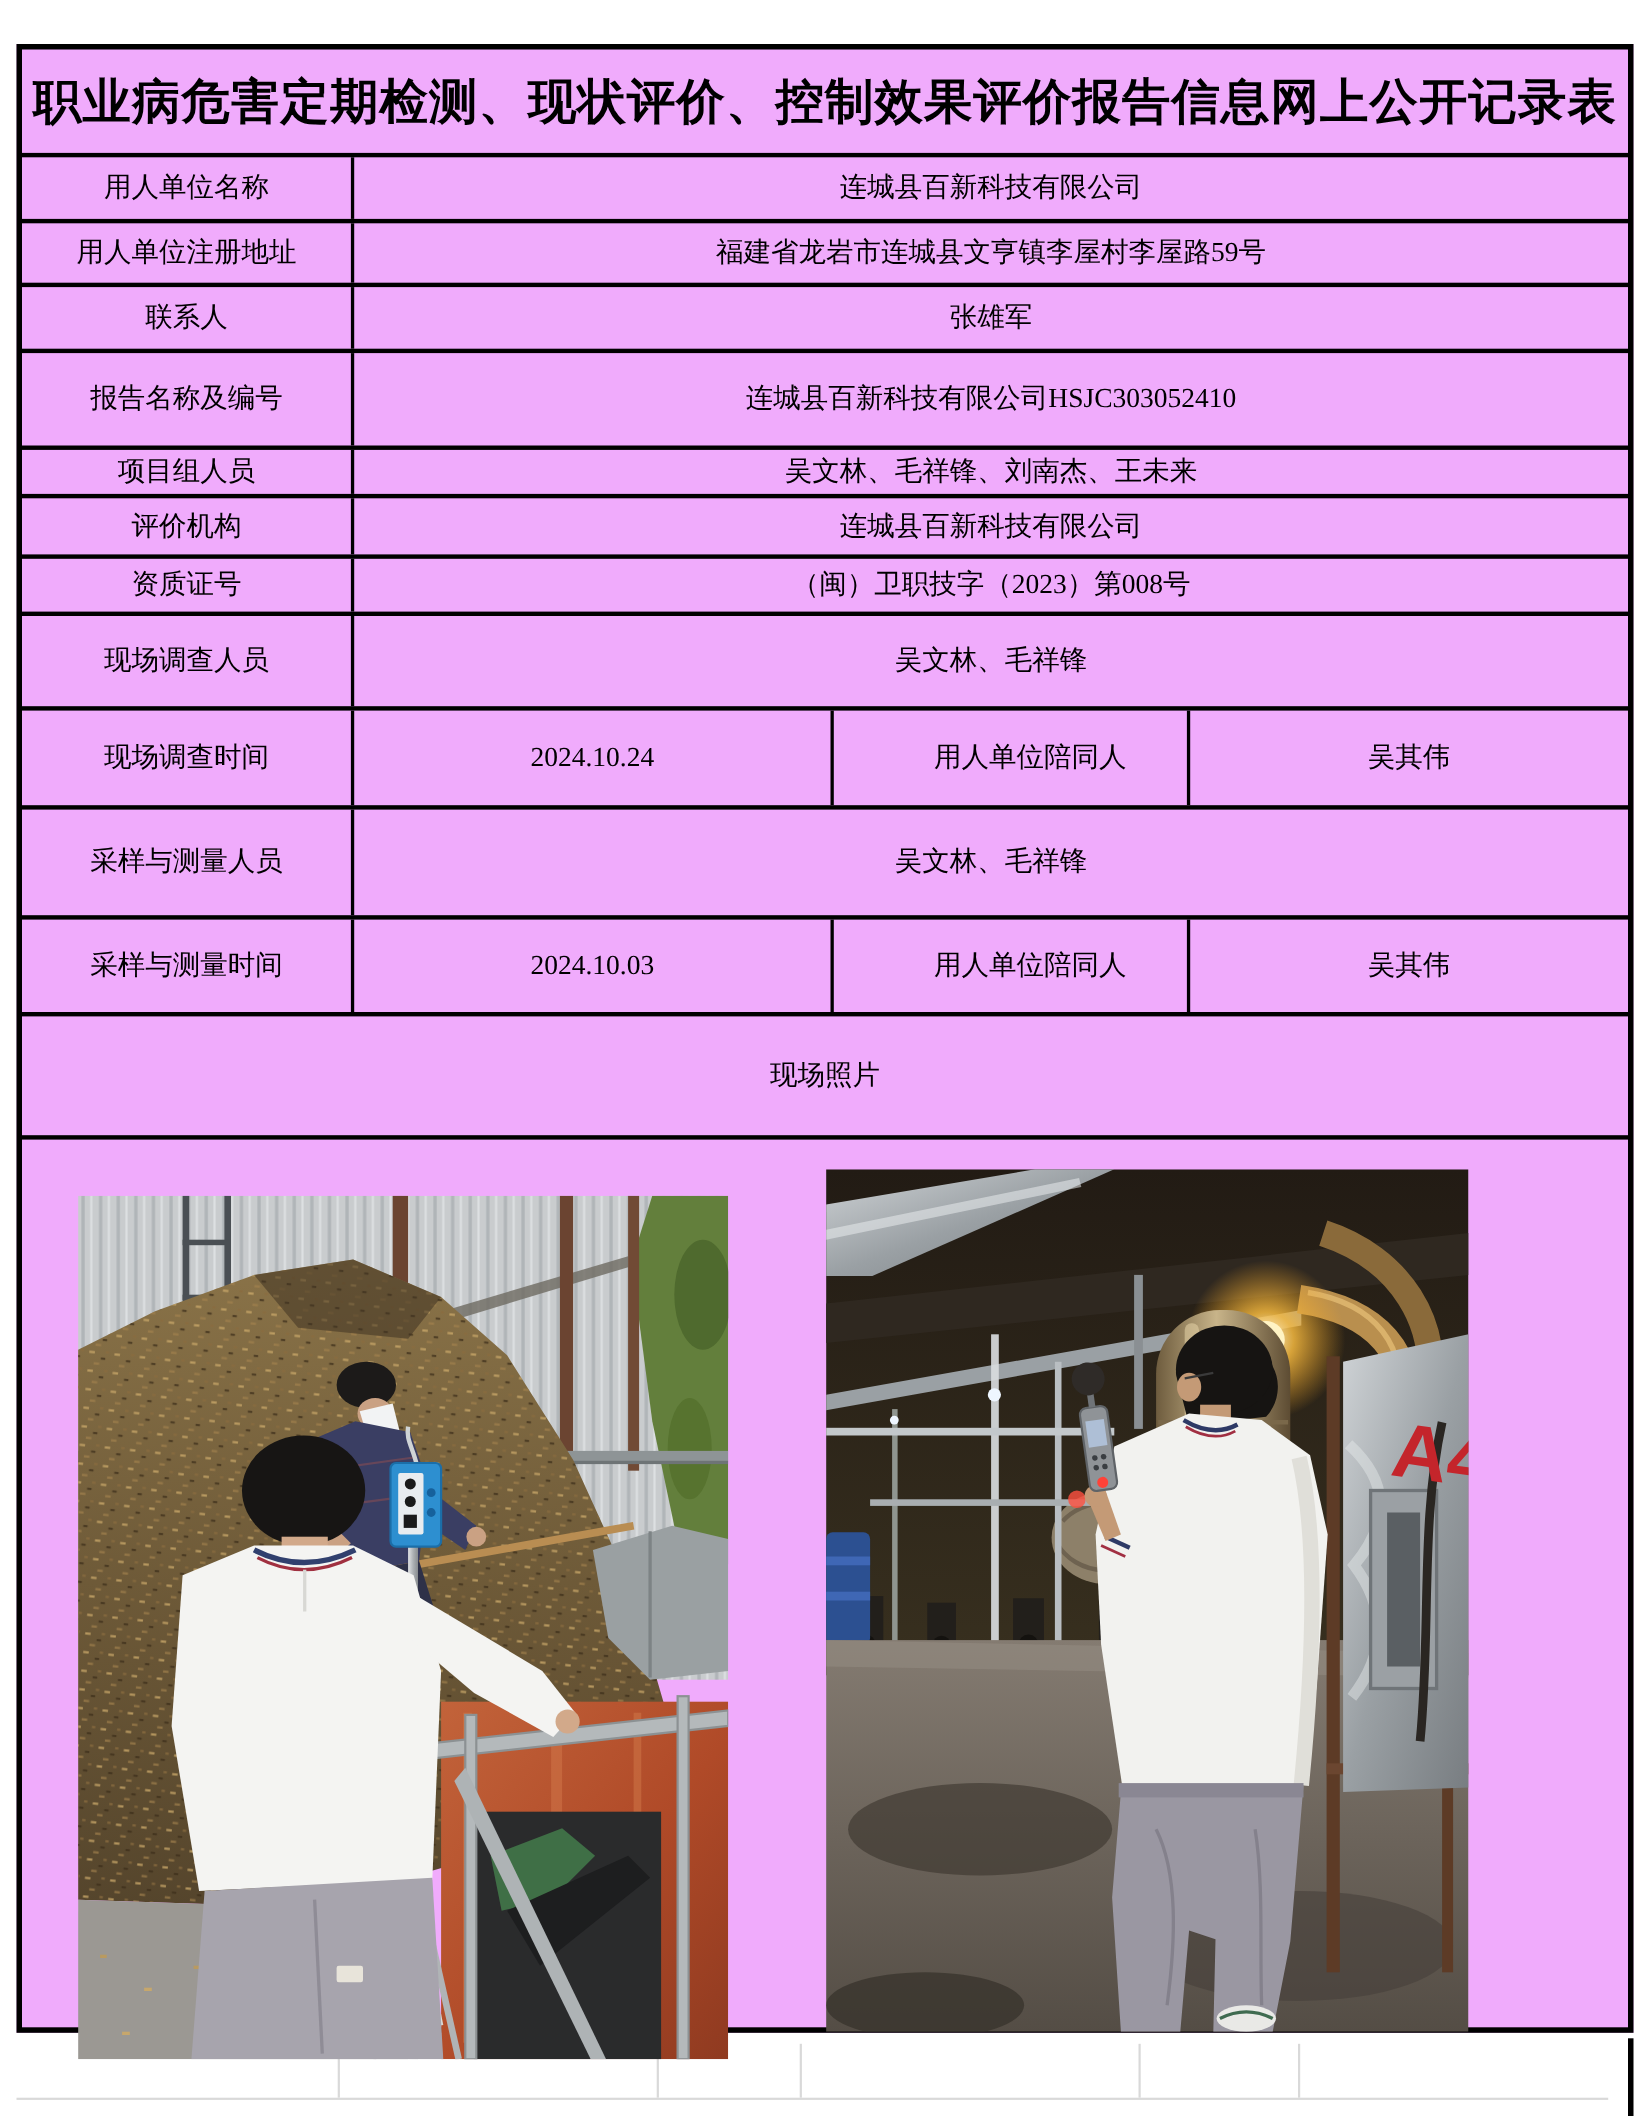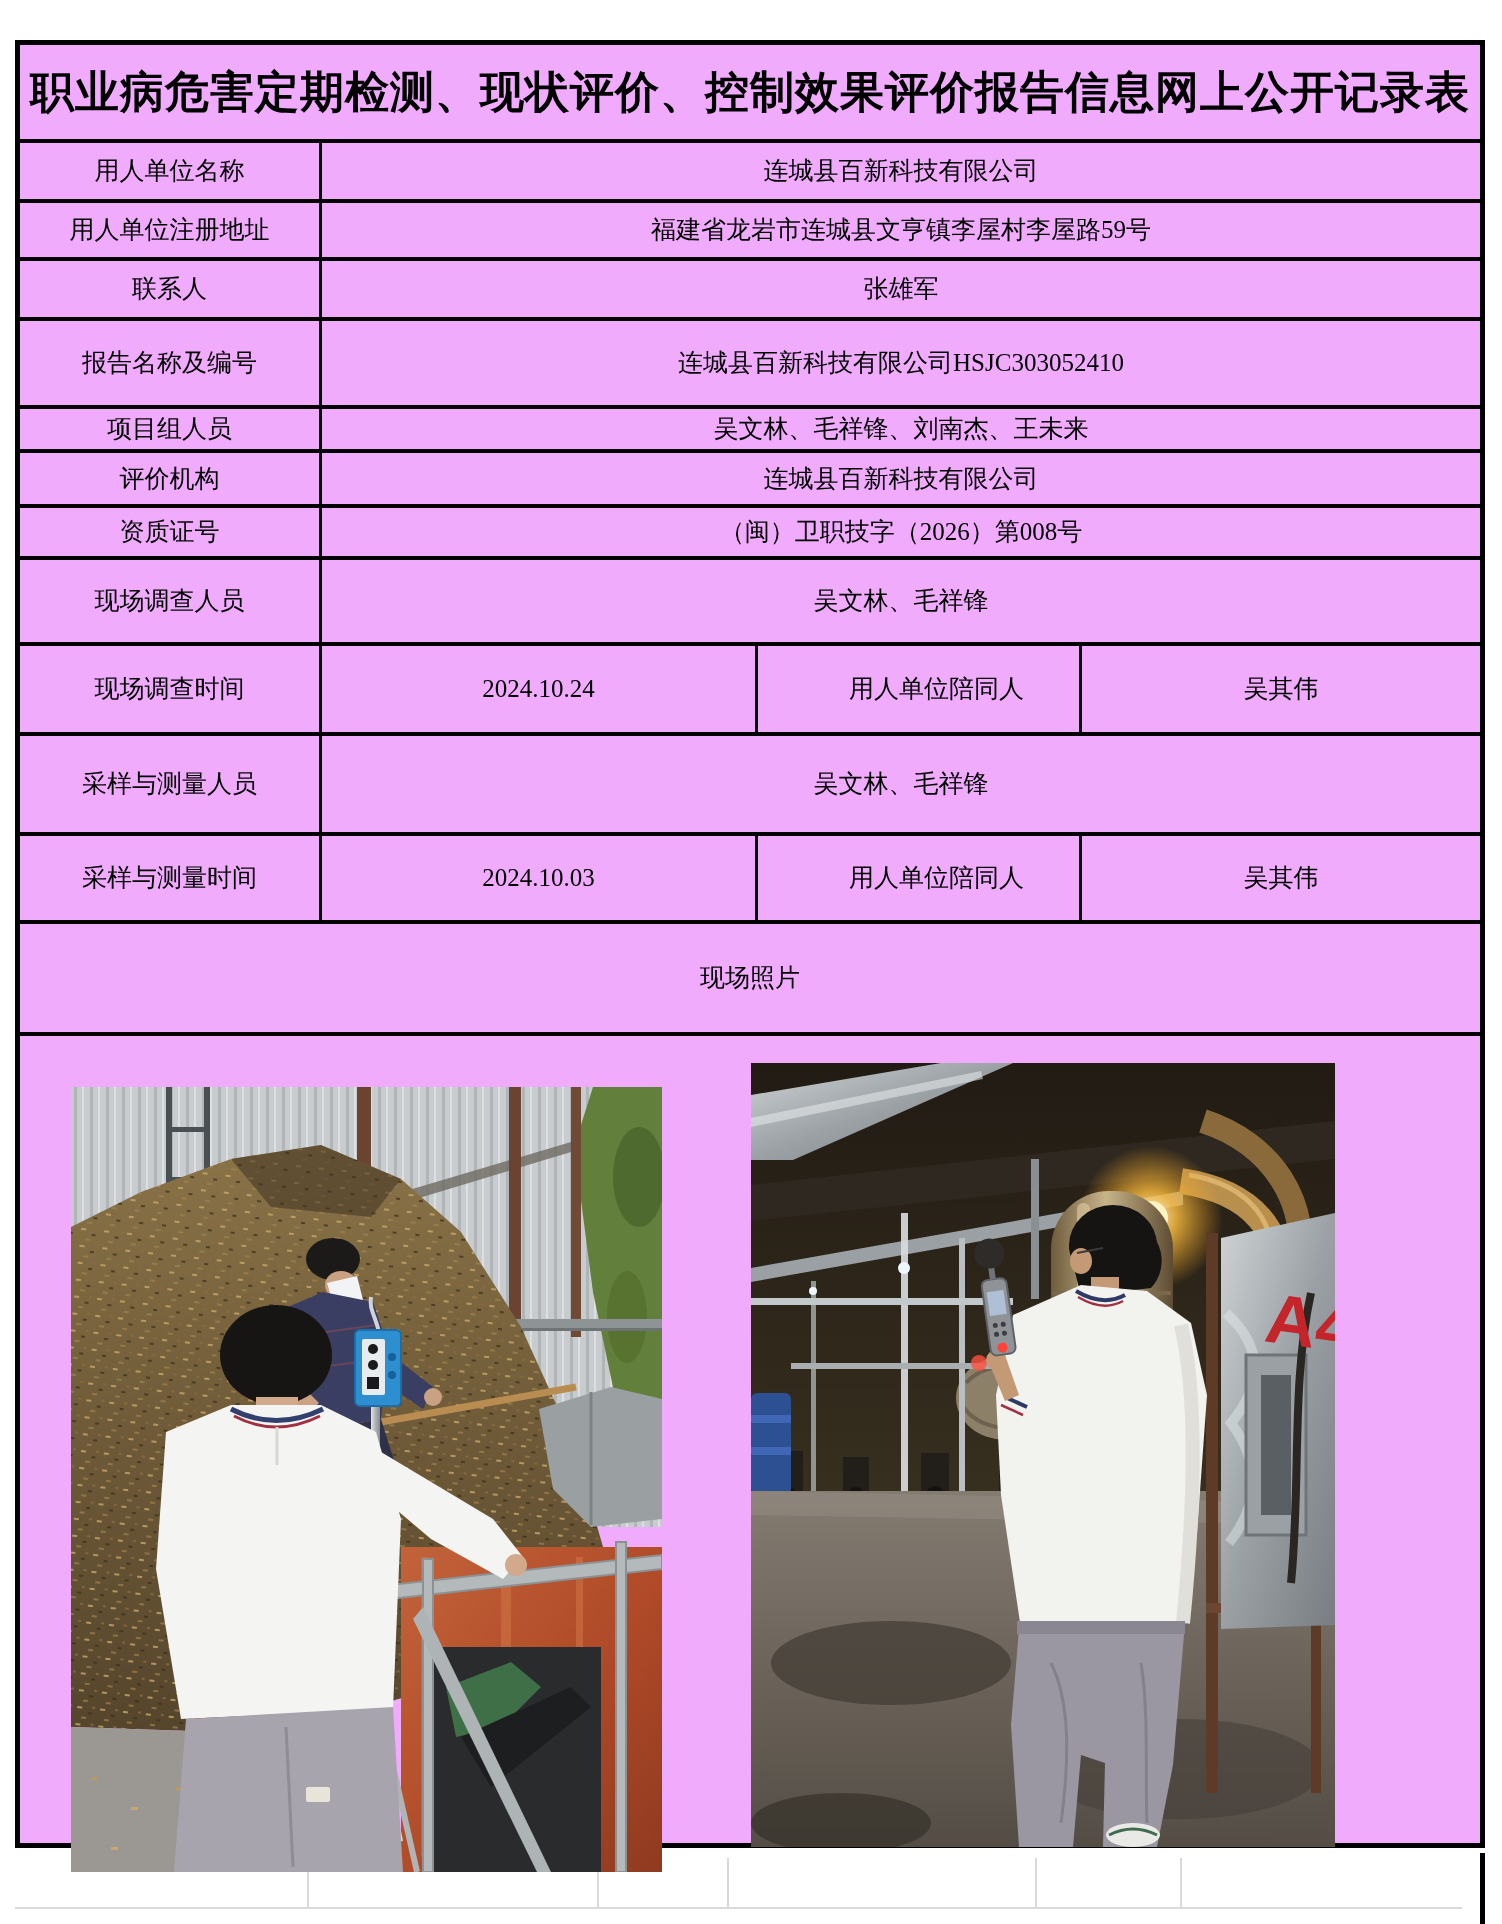--- a/index.html
+++ b/index.html
@@ -66,21 +66,21 @@
       <div class="td val end">吴文林、毛祥锋、刘南杰、王未来</div>
     </div>
 
     <div class="tr" style="height:55px">
       <div class="td lbl">评价机构</div>
       <div class="td val end">连城县百新科技有限公司</div>
     </div>
 
     <div class="tr" style="height:52px">
       <div class="td lbl">资质证号</div>
-      <div class="td val end">（闽）卫职技字（2026）第008号</div>
+      <div class="td val end">（闽）卫职技字（2023）第008号</div>
     </div>
 
     <div class="tr" style="height:86px">
       <div class="td lbl">现场调查人员</div>
       <div class="td val end">吴文林、毛祥锋</div>
     </div>
 
     <div class="tr" style="height:90px">
       <div class="td lbl">现场调查时间</div>
       <div class="td v1">2024.10.24</div>

